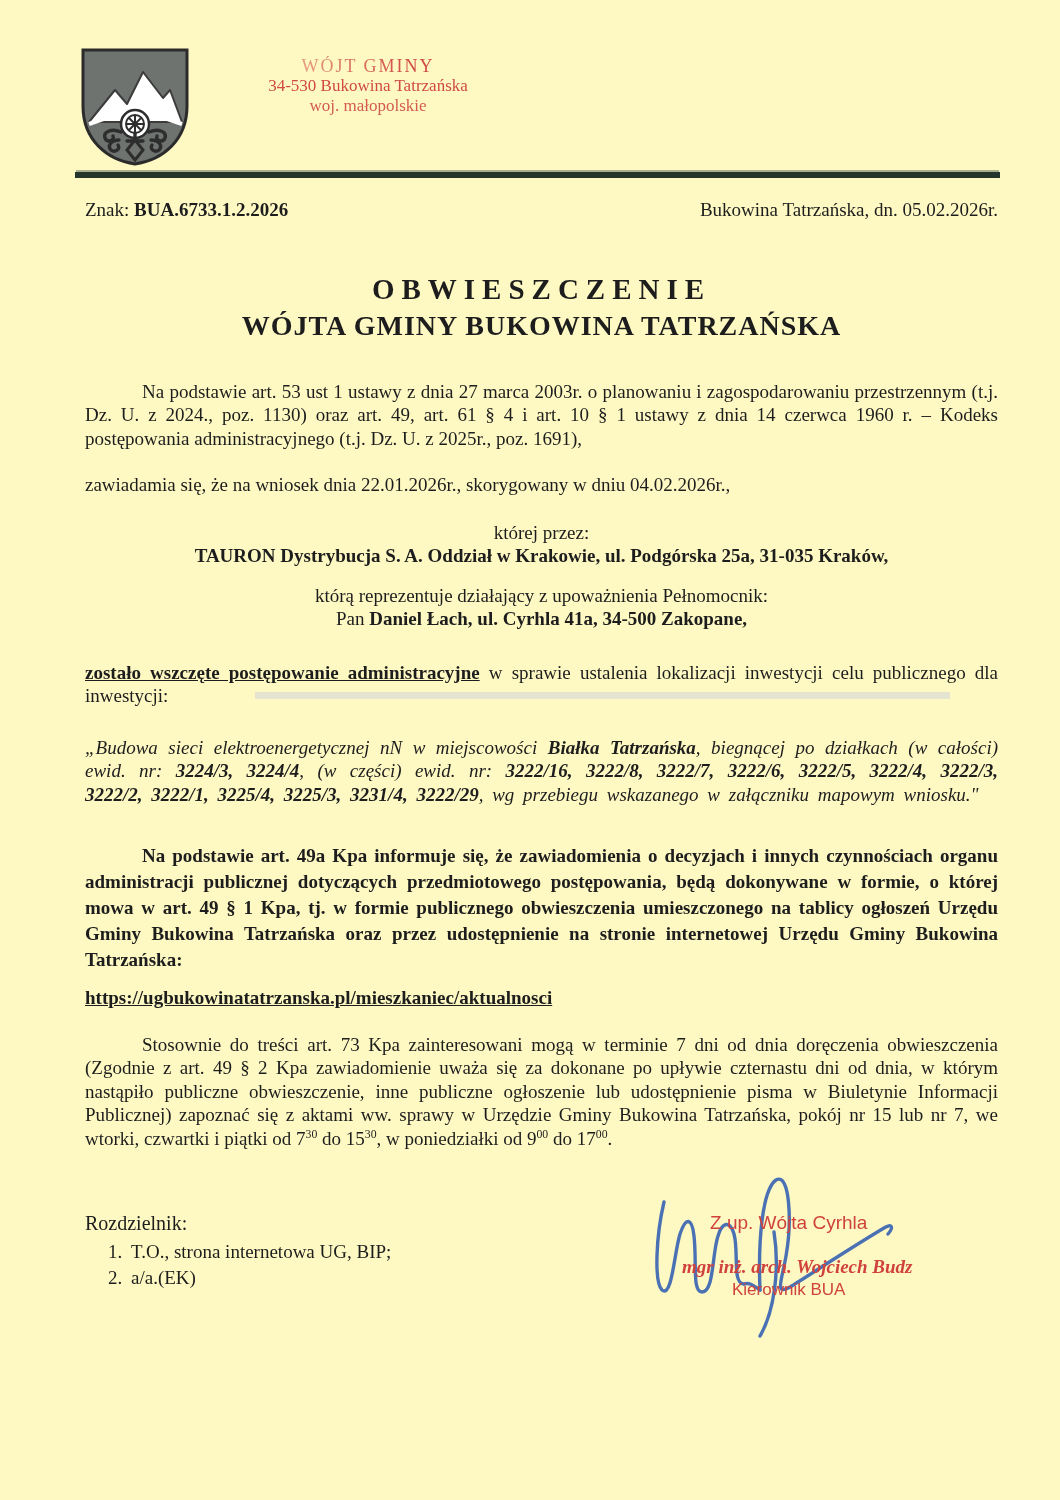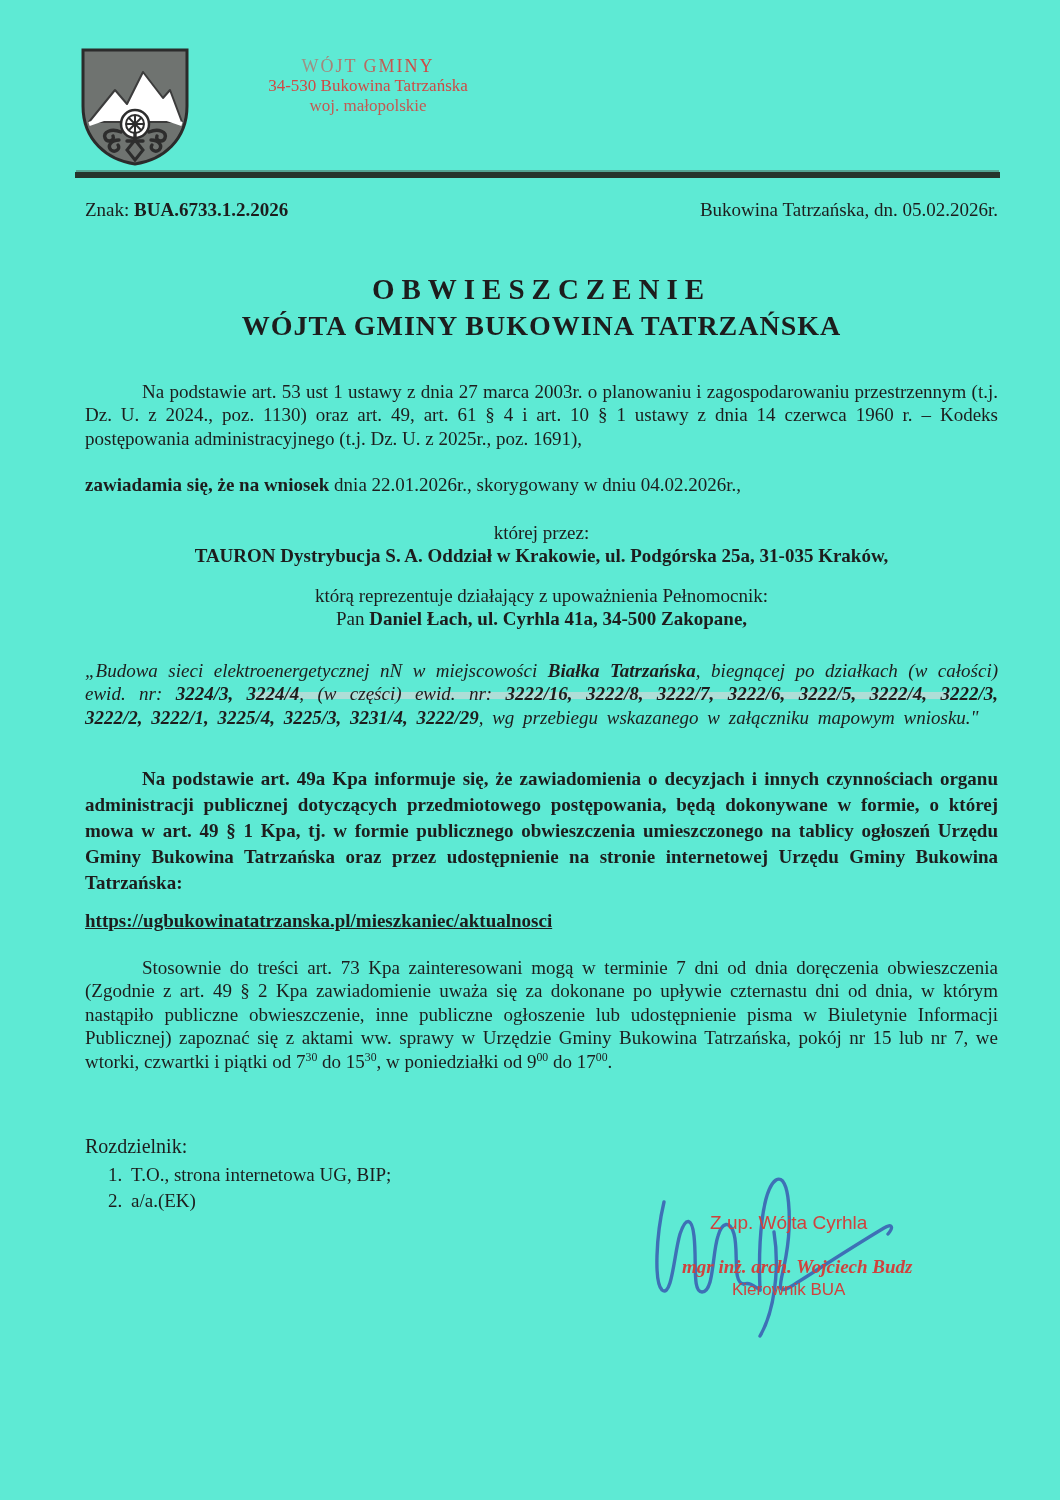--- a/index.html
+++ b/index.html
@@ -1,19 +1,19 @@
 <!DOCTYPE html>
 <html lang="pl"><head>
 <meta charset="utf-8">
 <style>
   html,body{margin:0;padding:0;background:#e8e8e8;}
   .page{
     position:relative;
     width:1060px;height:1500px;
-    background:#5eead4;
+    background:#fef9c3;
     font-family:"Liberation Serif", serif;
     color:#1d1d1d;
     overflow:hidden;
     margin:0 auto;
   }
   
   .crest{position:absolute;left:75px;top:44px;width:120px;height:124px;}
   .stamp{
     position:absolute;left:218px;top:56px;width:300px;
     text-align:center;color:#cf4a45;line-height:20px;font-size:17px;
@@ -108,29 +108,30 @@
         <b>BUA.6733.1.2.2026</b>
       </div>
       <div>Bukowina Tatrzańska, dn. 05.02.2026r.</div>
     </div>
 
     <h1 class="title1">OBWIESZCZENIE</h1>
     <h2 class="title2">WÓJTA GMINY BUKOWINA TATRZAŃSKA</h2>
 
     <p class="just indent p-legal">Na podstawie art. 53 ust 1 ustawy z dnia 27 marca 2003r. o planowaniu i zagospodarowaniu przestrzennym (t.j. Dz. U. z 2024., poz. 1130) oraz art. 49, art. 61 § 4 i art. 10 § 1 ustawy z dnia 14 czerwca 1960 r. – Kodeks postępowania administracyjnego (t.j. Dz. U. z 2025r., poz. 1691),</p>
 
-    <p class="p-notice"><span style="font-weight: bold;">zawiadamia się, że na wniosek</span><span> dnia 22.01.2026r., skorygowany w dniu 04.02.2026r.,</span></p>
+    <p class="p-notice"><span style="font-weight: normal;">zawiadamia się, że na wniosek</span><span> dnia 22.01.2026r., skorygowany w dniu 04.02.2026r.,</span></p>
 
     <div class="center-block">
       <p>której przez:</p>
       <p class="strong">TAURON Dystrybucja S. A. Oddział w Krakowie, ul. Podgórska 25a, 31-035 Kraków,</p>
       <p class="gap">którą reprezentuje działający z upoważnienia Pełnomocnik:</p>
       <p><span>Pan </span><span style="font-weight: bold;">Daniel Łach, ul. Cyrhla 41a, 34-500 Zakopane,</span></p>
     </div>
 
+    <p class="just p-proceeding"><span style="font-weight: bold; text-decoration: underline;">zostało wszczęte postępowanie administracyjne</span><span> w sprawie ustalenia lokalizacji inwestycji celu publicznego dla inwestycji:</span></p>
 
     <p class="just quote"><span style="font-style: italic;">„Budowa sieci elektroenergetycznej nN w miejscowości </span><span style="font-weight: bold; font-style: italic;">Białka Tatrzańska</span><span style="font-style: italic;">, biegnącej po działkach (w całości) ewid. nr: </span><span style="font-weight: bold; font-style: italic;">3224/3, 3224/4</span><span style="font-style: italic;">, (w części) ewid. nr: </span><span style="font-weight: bold; font-style: italic;">3222/16, 3222/8, 3222/7, 3222/6, 3222/5, 3222/4, 3222/3, 3222/2, 3222/1, 3225/4, 3225/3, 3231/4, 3222/29</span><span style="font-style: italic;">, wg przebiegu wskazanego w załączniku mapowym wniosku."</span></p>
 
     <p class="just indent strong p-art49a">Na podstawie art. 49a Kpa informuje się, że zawiadomienia o decyzjach i innych czynnościach organu administracji publicznej dotyczących przedmiotowego postępowania, będą dokonywane w formie, o której mowa w art. 49 § 1 Kpa, tj. w formie publicznego obwieszczenia umieszczonego na tablicy ogłoszeń Urzędu Gminy Bukowina Tatrzańska oraz przez udostępnienie na stronie internetowej Urzędu Gminy Bukowina Tatrzańska:</p>
 
     <p class="p-link">
       <a href="#">https://ugbukowinatatrzanska.pl/mieszkaniec/aktualnosci</a>
     </p>
 
 

